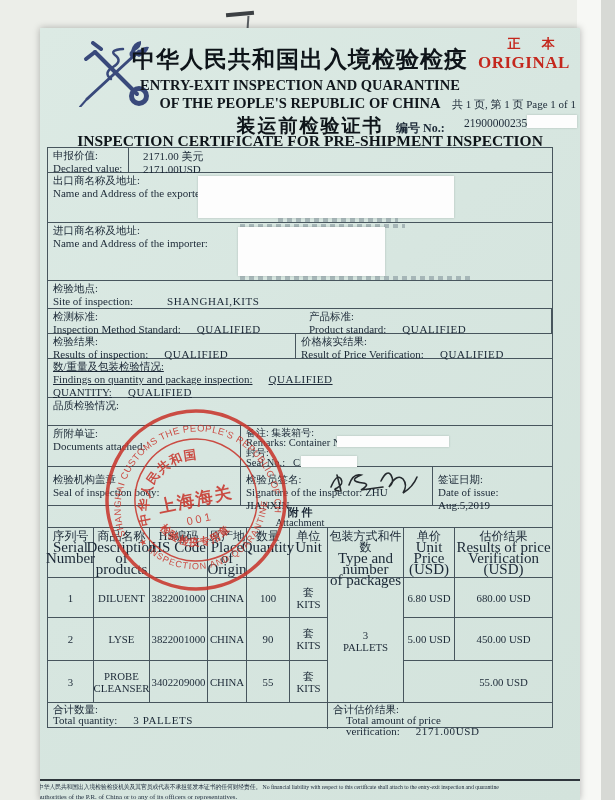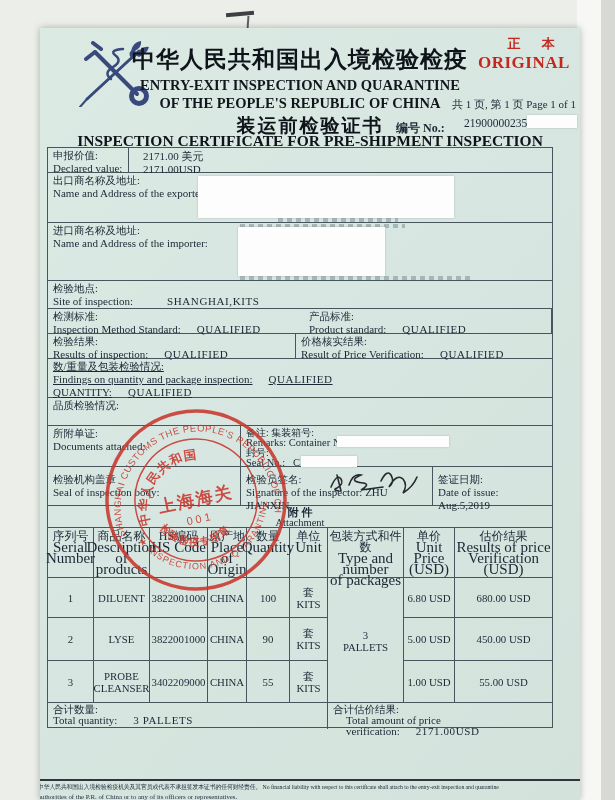--- a/index.html
+++ b/index.html
@@ -294,21 +294,20 @@
 
           <div class="gc brd" style="grid-area:3/1;">3</div>
           <div class="gc brd" style="grid-area:3/2;">PROBE CLEANSER</div>
           <div class="gc brd" style="grid-area:3/3;">3402209000</div>
           <div class="gc brd" style="grid-area:3/4;">CHINA</div>
           <div class="gc brd" style="grid-area:3/5;">55</div>
           <div class="gc brd" style="grid-area:3/6;">
               <div>套</div>
               <div>KITS</div>
             </div>
-          <div class="gc brd" style="grid-area:3/8;">1.00 USD</div>
           <div class="gc" style="grid-area:3/9;">55.00 USD</div>
         </div>
       </div>
 
       <div class="row" style="height:26px;">
         <div class="cell brd" style="width:280px;padding-top:1px;">
           <div class="lab-cn" style="line-height:11px;">合计数量:</div>
           <div class="lab-en" style="line-height:11px;"><span>Total quantity:</span><span class="val">3 PALLETS</span></div>
         </div>
         <div class="cell" style="flex:1;padding-top:1px;">

